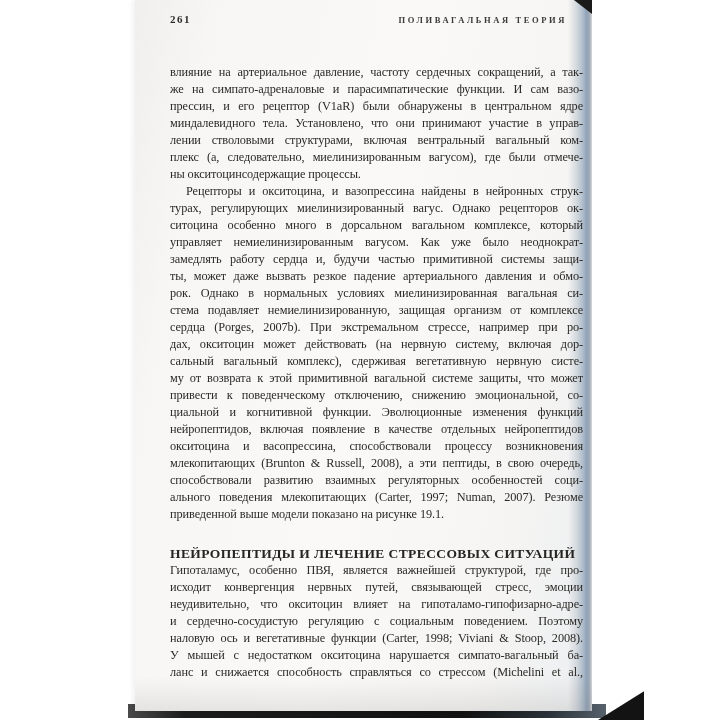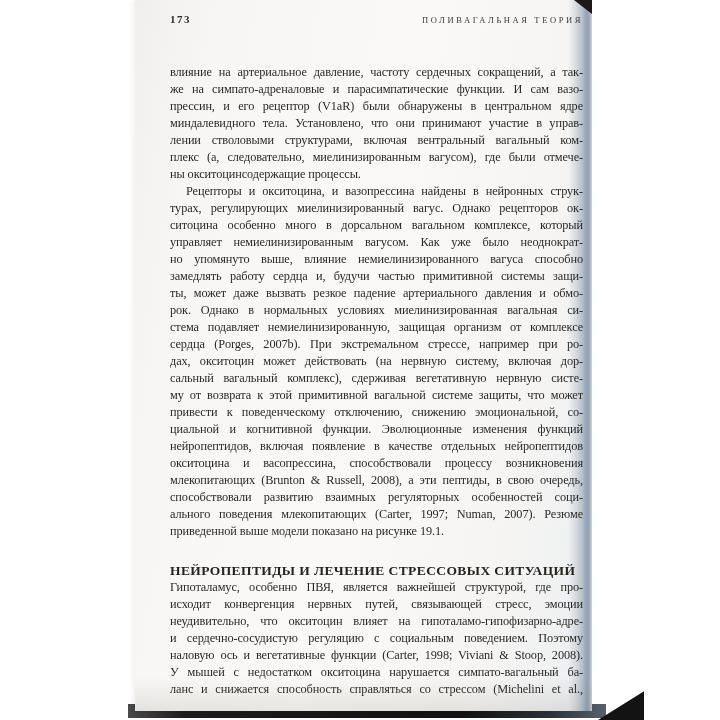--- a/index.html
+++ b/index.html
@@ -96,24 +96,24 @@
     align-items: baseline;
   }
   .pagenum {
     font-size: 11px;
     font-weight: bold;
     letter-spacing: 1.5px;
     color: #2f2d2b;
   }
   .runhead {
     font-size: 8.5px;
-    font-weight: normal;
+    font-weight: bold;
     letter-spacing: 2.6px;
     color: #3c3a38;
-    padding-right: 0;
+    padding-right: 16px;
   }
   .body-text {
     position: absolute;
     top: 64px;
     left: 0;
     width: 100%;
     font-size: 12.3px;
     letter-spacing: -0.1px;
   }
   .line {
@@ -142,39 +142,38 @@
 <body>
 
 <div class="canvas">
   <div class="shadow-band"></div>
   <div class="corner-wedge"></div>
   <div class="page">
     <div class="edge-band"></div>
     <div class="top-corner"></div>
     <div class="text-column">
       <div class="running-header">
-        <span class="pagenum">173</span>
+        <span class="pagenum">261</span>
         <span class="runhead">ПОЛИВАГАЛЬНАЯ ТЕОРИЯ</span>
       </div>
       <div class="body-text">
           <div class="paragraph">
             <div class="line">влияние на артериальное давление, частоту сердечных сокращений, а так-</div>
             <div class="line">же на симпато-адреналовые и парасимпатические функции. И сам вазо-</div>
             <div class="line">прессин, и его рецептор (V1aR) были обнаружены в центральном ядре</div>
             <div class="line">миндалевидного тела. Установлено, что они принимают участие в управ-</div>
             <div class="line">лении стволовыми структурами, включая вентральный вагальный ком-</div>
             <div class="line">плекс (а, следовательно, миелинизированным вагусом), где были отмече-</div>
             <div class="line line-last">ны окситоцинсодержащие процессы.</div>
           </div>
           <div class="paragraph indent">
             <div class="line">Рецепторы и окситоцина, и вазопрессина найдены в нейронных струк-</div>
             <div class="line">турах, регулирующих миелинизированный вагус. Однако рецепторов ок-</div>
             <div class="line">ситоцина особенно много в дорсальном вагальном комплексе, который</div>
             <div class="line">управляет немиелинизированным вагусом. Как уже было неоднократ-</div>
-            <div class="line">но упомянуто выше, влияние немиелинизированного вагуса способно</div>
             <div class="line">замедлять работу сердца и, будучи частью примитивной системы защи-</div>
             <div class="line">ты, может даже вызвать резкое падение артериального давления и обмо-</div>
             <div class="line">рок. Однако в нормальных условиях миелинизированная вагальная си-</div>
             <div class="line">стема подавляет немиелинизированную, защищая организм от комплексе</div>
             <div class="line">сердца (Porges, 2007b). При экстремальном стрессе, например при ро-</div>
             <div class="line">дах, окситоцин может действовать (на нервную систему, включая дор-</div>
             <div class="line">сальный вагальный комплекс), сдерживая вегетативную нервную систе-</div>
             <div class="line">му от возврата к этой примитивной вагальной системе защиты, что может</div>
             <div class="line">привести к поведенческому отключению, снижению эмоциональной, со-</div>
             <div class="line">циальной и когнитивной функции. Эволюционные изменения функций</div>

